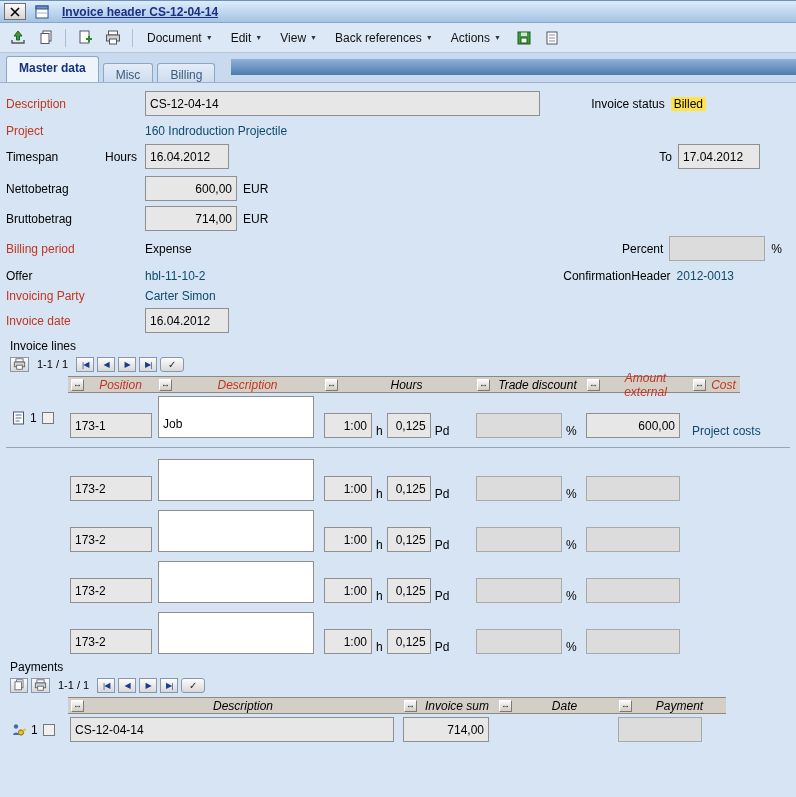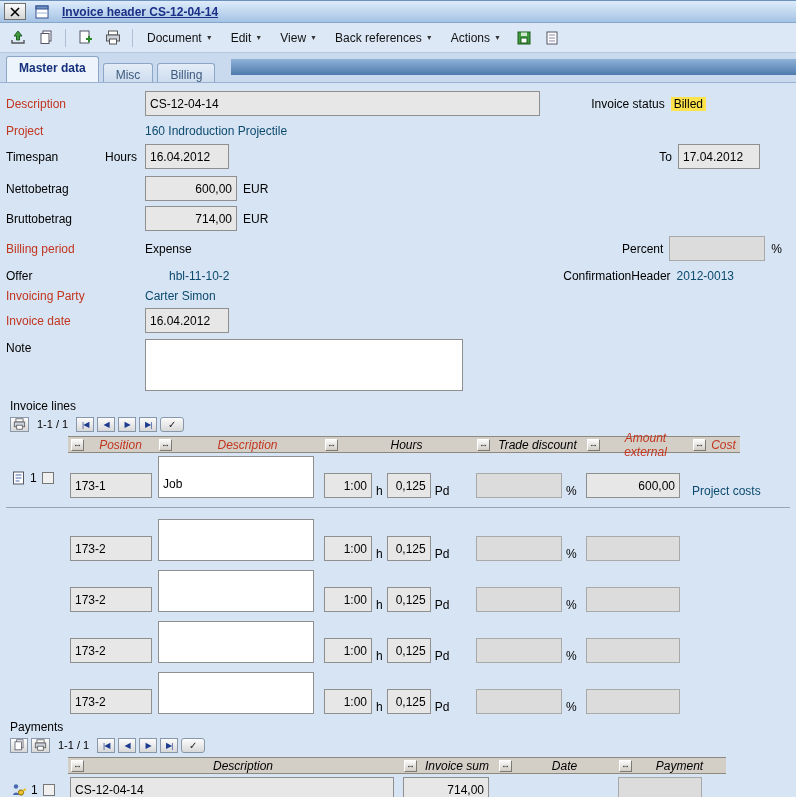--- a/index.html
+++ b/index.html
@@ -60,21 +60,21 @@
     height:25px; background:#e7e7e7; border:1px solid #8f8f8f;
     padding:0 4px; font:12px "Liberation Sans",sans-serif; color:#000;
   }
   .tf.num { text-align:right; }
   .tf.dis { background:#dcdcdc; border-color:#a9a9a9; }
   .ta {
     background:#fff; border:1px solid #8f8f8f; resize:none;
     font:12px "Liberation Sans",sans-serif; padding:20px 4px;
   }
 
-  .mb2{margin-bottom:2px;gap:24px;} .mb3{margin-bottom:3px;} .mb4{margin-bottom:4px;}
+  .mb2{margin-bottom:2px;} .mb3{margin-bottom:3px;} .mb4{margin-bottom:4px;}
   .mb5{margin-bottom:5px;} .mb6{margin-bottom:6px;} .mb7{margin-bottom:7px;} .mb8{margin-bottom:8px;}
 
   
   .sect-title { margin:4px 0 2px 4px; }
   .pager { display:flex; align-items:center; gap:3px; margin:2px 0 3px 4px; height:18px; }
   .pgbtn {
     min-width:18px; height:15px; padding:0 2px; cursor:pointer;
     display:flex; align-items:center; justify-content:center;
     background:linear-gradient(#fcfcfc,#d8d8d8); border:1px solid #8898aa;
     font-size:8px; color:#1c3a8e; letter-spacing:-1px;
@@ -261,24 +261,20 @@
   <div class="frow sm mb3">
     <span class="flabel red">Invoicing Party</span>
     <span class="link">Carter Simon</span>
   </div>
 
   <div class="frow mb6">
     <span class="flabel red">Invoice date</span>
     <input class="tf" style="width: 84px;" value="16.04.2012">
   </div>
 
-  <div class="frow mb8" style="align-items:flex-start">
-    <span class="flabel" style="padding-top:2px">Note</span>
-    <textarea class="ta" style="width: 318px; height: 52px;"></textarea>
-  </div>
 
   <div class="sect-title">Invoice lines</div>
 
   <div class="pager">
     <span class="pgbtn iconb">
       <svg width="13" height="12" viewBox="0 0 16 15">
         <rect x="3.5" y="1" width="9" height="4" fill="#fff" stroke="#555"></rect>
         <rect x="1.5" y="5" width="13" height="6" fill="#ccd2dc" stroke="#555"></rect>
         <rect x="4.5" y="9" width="7" height="5" fill="#fff" stroke="#555"></rect>
       </svg>

